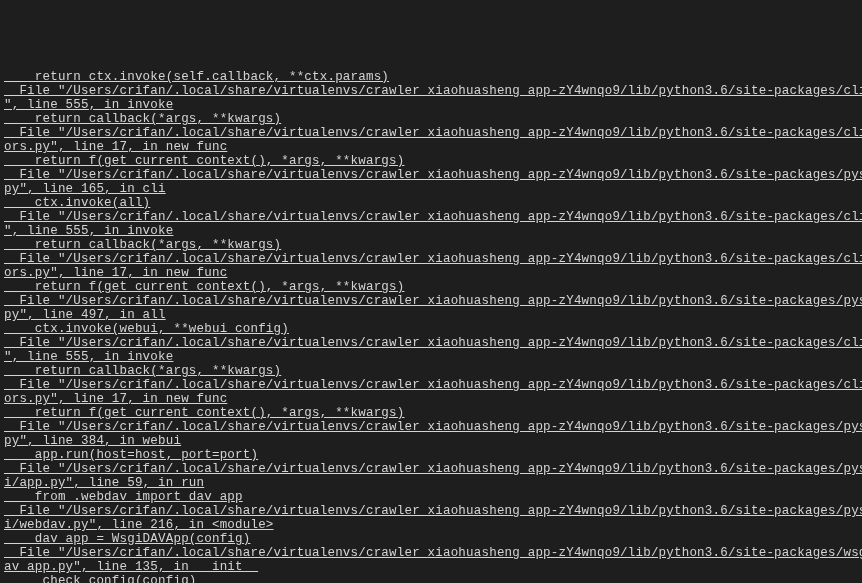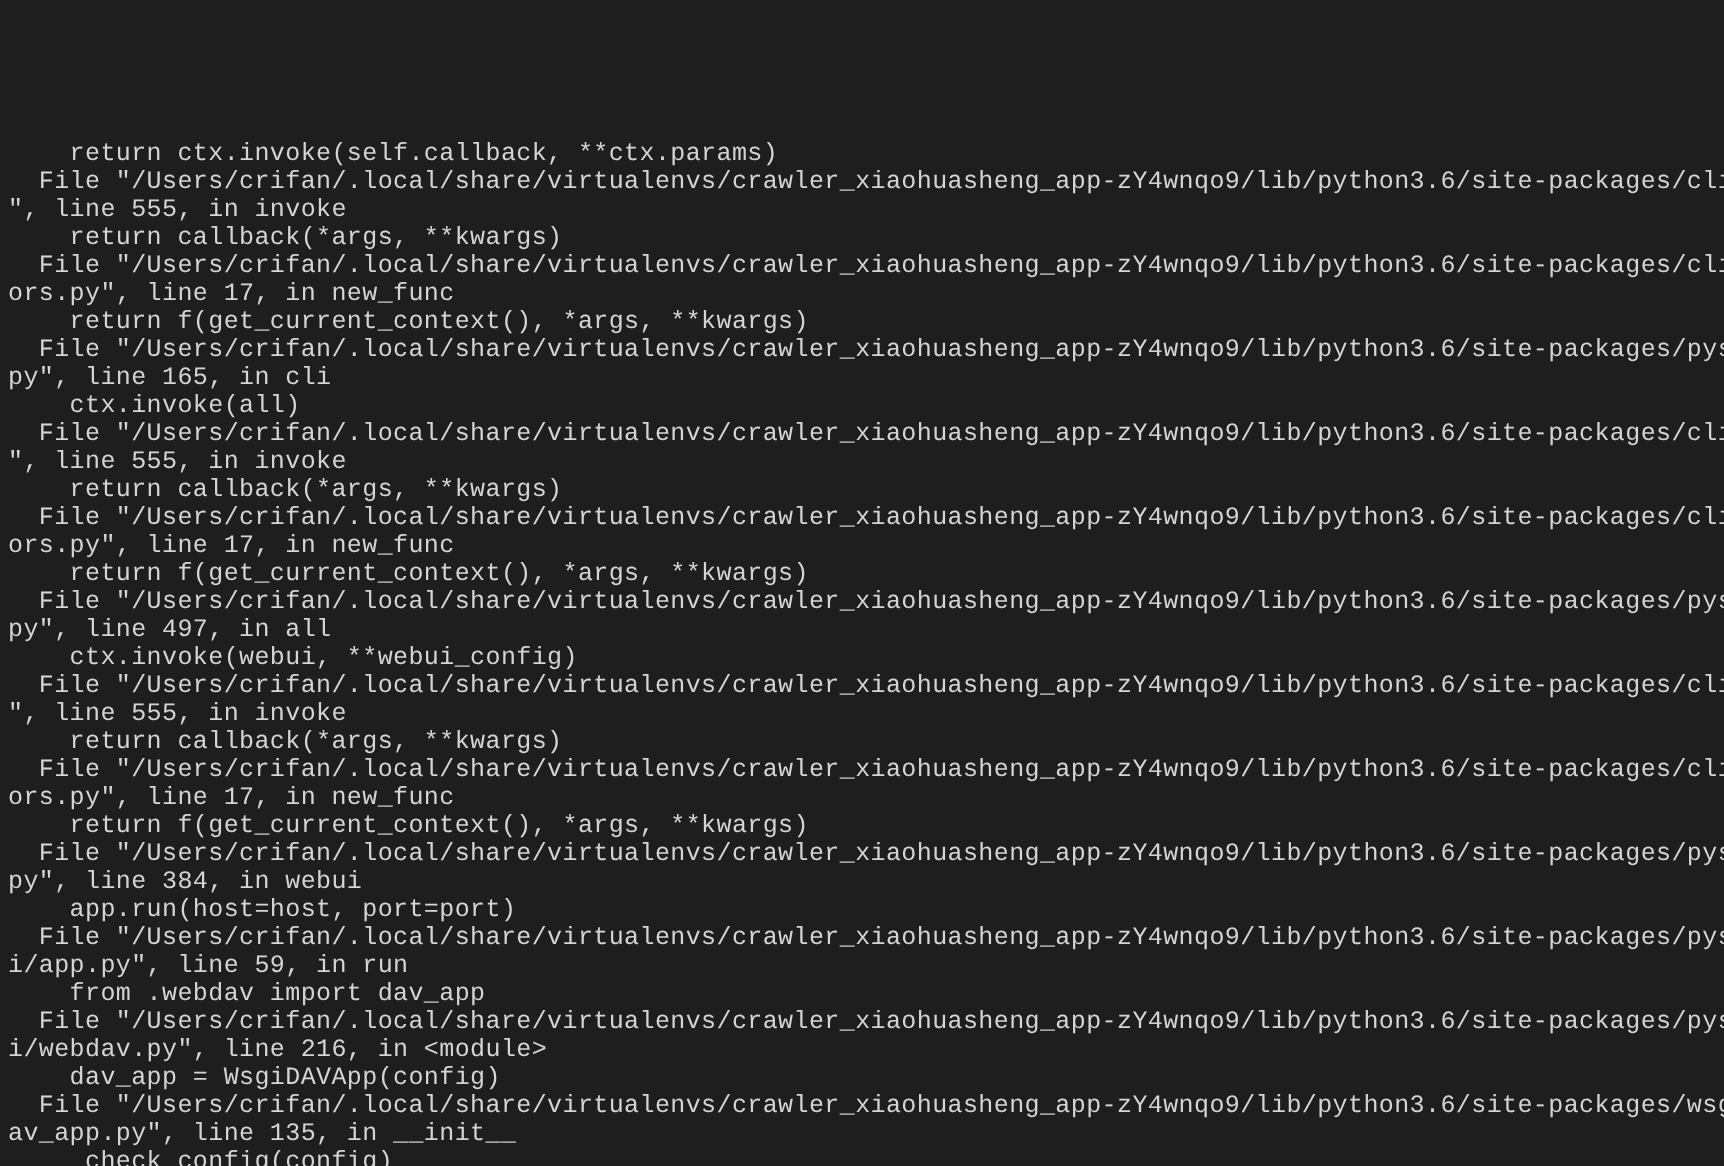--- a/index.html
+++ b/index.html
@@ -12,21 +12,21 @@
     line-height: 14px;
     width: 862px;
     height: 583px;
     overflow: hidden;
     white-space: pre;
   }
   .terminal {
     padding: 0 4px;
     letter-spacing: 0.2px;
   }
-  .line { display: block; }
+  .line { display: block; text-decoration: underline; }
 </style>
 </head>
 <body>
 
 
 
 <div class="terminal"><span class="line">    return ctx.invoke(self.callback, **ctx.params)</span><span class="line">  File "/Users/crifan/.local/share/virtualenvs/crawler_xiaohuasheng_app-zY4wnqo9/lib/python3.6/site-packages/click/core.py</span><span class="line">", line 555, in invoke</span><span class="line">    return callback(*args, **kwargs)</span><span class="line">  File "/Users/crifan/.local/share/virtualenvs/crawler_xiaohuasheng_app-zY4wnqo9/lib/python3.6/site-packages/click/decorat</span><span class="line">ors.py", line 17, in new_func</span><span class="line">    return f(get_current_context(), *args, **kwargs)</span><span class="line">  File "/Users/crifan/.local/share/virtualenvs/crawler_xiaohuasheng_app-zY4wnqo9/lib/python3.6/site-packages/pyspider/run.</span><span class="line">py", line 165, in cli</span><span class="line">    ctx.invoke(all)</span><span class="line">  File "/Users/crifan/.local/share/virtualenvs/crawler_xiaohuasheng_app-zY4wnqo9/lib/python3.6/site-packages/click/core.py</span><span class="line">", line 555, in invoke</span><span class="line">    return callback(*args, **kwargs)</span><span class="line">  File "/Users/crifan/.local/share/virtualenvs/crawler_xiaohuasheng_app-zY4wnqo9/lib/python3.6/site-packages/click/decorat</span><span class="line">ors.py", line 17, in new_func</span><span class="line">    return f(get_current_context(), *args, **kwargs)</span><span class="line">  File "/Users/crifan/.local/share/virtualenvs/crawler_xiaohuasheng_app-zY4wnqo9/lib/python3.6/site-packages/pyspider/run.</span><span class="line">py", line 497, in all</span><span class="line">    ctx.invoke(webui, **webui_config)</span><span class="line">  File "/Users/crifan/.local/share/virtualenvs/crawler_xiaohuasheng_app-zY4wnqo9/lib/python3.6/site-packages/click/core.py</span><span class="line">", line 555, in invoke</span><span class="line">    return callback(*args, **kwargs)</span><span class="line">  File "/Users/crifan/.local/share/virtualenvs/crawler_xiaohuasheng_app-zY4wnqo9/lib/python3.6/site-packages/click/decorat</span><span class="line">ors.py", line 17, in new_func</span><span class="line">    return f(get_current_context(), *args, **kwargs)</span><span class="line">  File "/Users/crifan/.local/share/virtualenvs/crawler_xiaohuasheng_app-zY4wnqo9/lib/python3.6/site-packages/pyspider/run.</span><span class="line">py", line 384, in webui</span><span class="line">    app.run(host=host, port=port)</span><span class="line">  File "/Users/crifan/.local/share/virtualenvs/crawler_xiaohuasheng_app-zY4wnqo9/lib/python3.6/site-packages/pyspider/webu</span><span class="line">i/app.py", line 59, in run</span><span class="line">    from .webdav import dav_app</span><span class="line">  File "/Users/crifan/.local/share/virtualenvs/crawler_xiaohuasheng_app-zY4wnqo9/lib/python3.6/site-packages/pyspider/webu</span><span class="line">i/webdav.py", line 216, in &lt;module&gt;</span><span class="line">    dav_app = WsgiDAVApp(config)</span><span class="line">  File "/Users/crifan/.local/share/virtualenvs/crawler_xiaohuasheng_app-zY4wnqo9/lib/python3.6/site-packages/wsgidav/wsgid</span><span class="line">av_app.py", line 135, in __init__</span><span class="line">    _check_config(config)</span></div>
 
 
 

